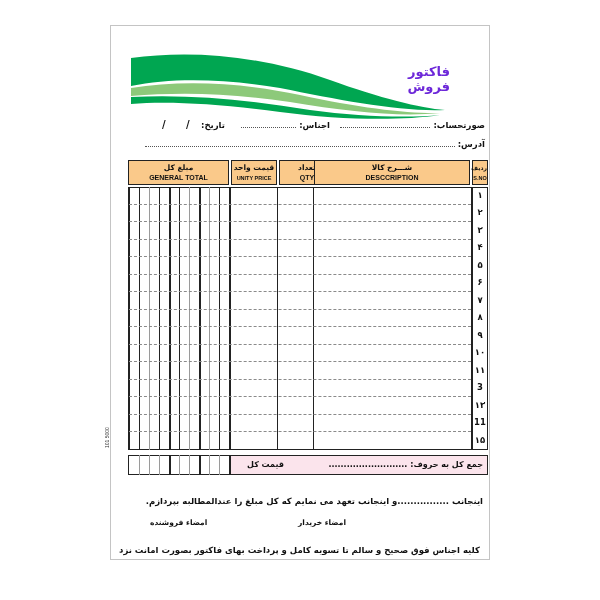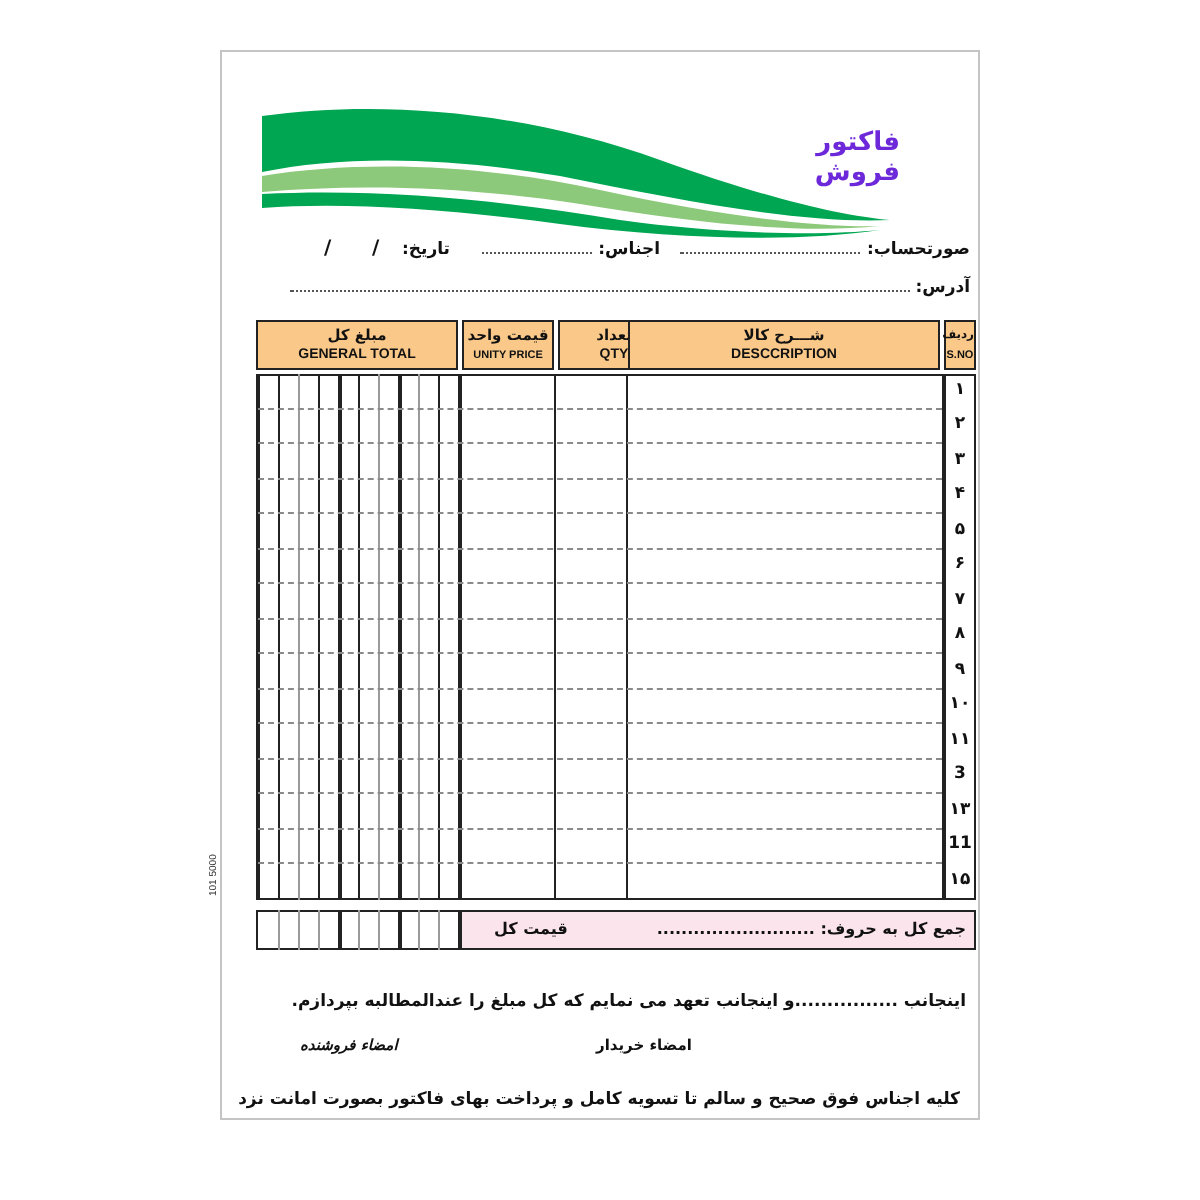--- a/index.html
+++ b/index.html
@@ -141,13 +141,13 @@
 <div class="total-row">
   <span class="total-text">جمع کل به حروف: ..........................</span>
   <span class="total-label">قیمت کل</span>
 </div>
 
 <div class="printcode">101 5000</div>
 
 <div class="footer-line" style="left:128px; top:502px; width:352px; text-align:center;margin-top:43px;">کلیه اجناس فوق صحیح و سالم تا تسویه کامل و پرداخت بهای فاکتور بصورت امانت نزد</div>
 <div class="footer-line" style="left:128px; top:496px; width:355px;">اینجانب ................و اینجانب تعهد می نمایم که کل مبلغ را عندالمطالبه بپردازم.</div>
 <div class="sig" style="left:298px; top:518px;">امضاء خریدار</div>
-<div class="sig" style="left:150px; top:518px;font-style:italic;">امضاء فروشنده</div>
+<div class="sig" style="left:150px; top:518px;">امضاء فروشنده</div>
 
 </body></html>

